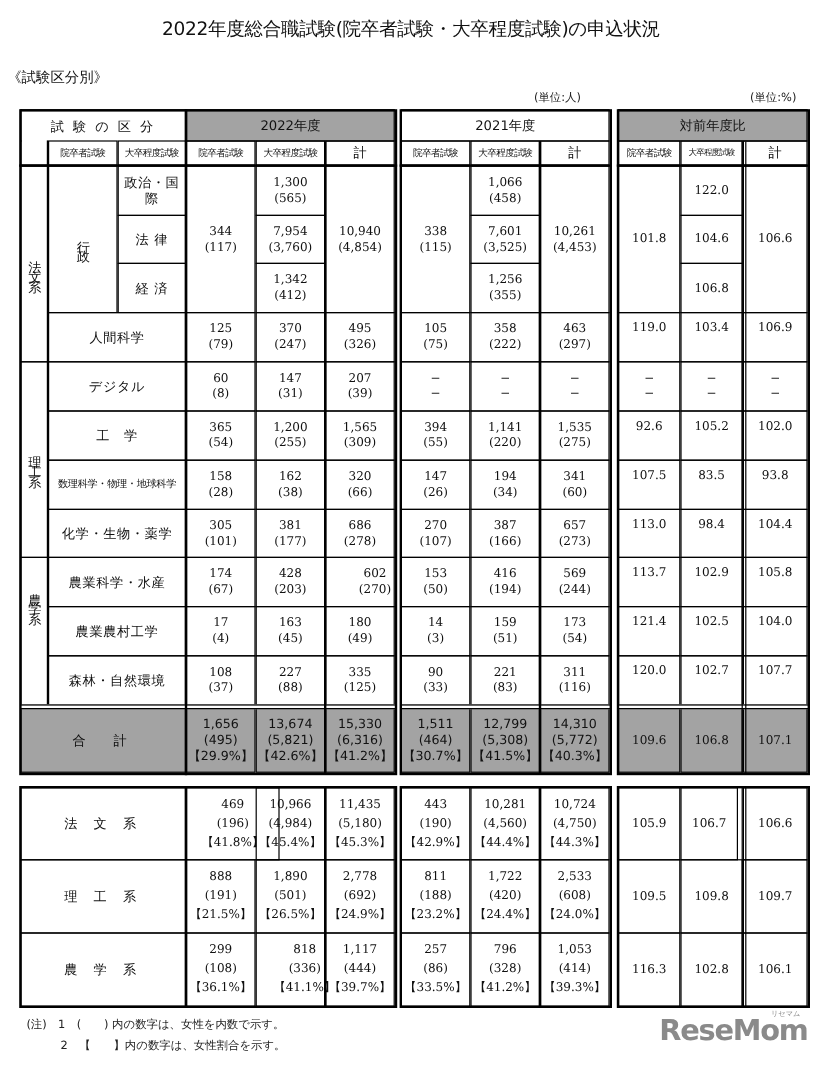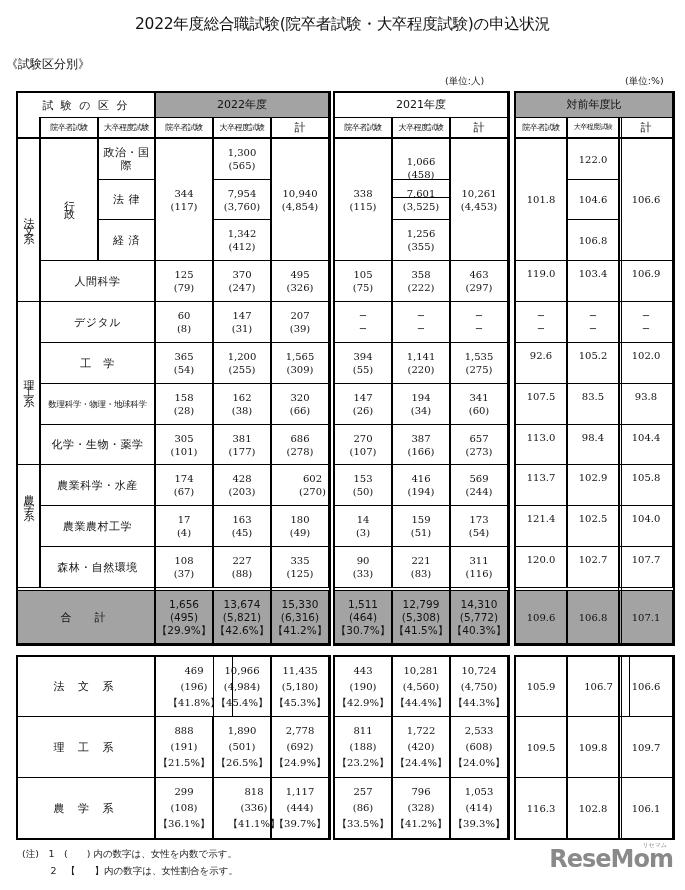--- a/index.html
+++ b/index.html
@@ -72,21 +72,21 @@
 (565)</div>
   <div class="cell multi" style="left:214px;top:180px;width:58px;height:41px;">7,954
 (3,760)</div>
   <div class="cell multi" style="left:214px;top:220px;width:58px;height:42px;">1,342
 (412)</div>
   <div class="cell multi" style="left:272px;top:139px;width:58px;height:123px;">10,940
 (4,854)</div>
 
   <div class="cell multi" style="left:335px;top:139px;width:58px;height:123px;">338
 (115)</div>
-  <div class="cell multi" style="left:393px;top:139px;width:58px;height:60px;">1,066
+  <div class="cell multi" style="left:393px;top:139px;width:58px;height:42px;">1,066
 (458)</div>
   <div class="cell multi" style="left:393px;top:180px;width:58px;height:41px;">7,601
 (3,525)</div>
   <div class="cell multi" style="left:393px;top:220px;width:58px;height:42px;">1,256
 (355)</div>
   <div class="cell multi" style="left:451px;top:139px;width:58px;height:123px;">10,261
 (4,453)</div>
 
   <div class="cell" style="left:516px;top:139px;width:52px;height:123px;">101.8</div>
   <div class="cell" style="left:568px;top:139px;width:52px;height:42px;">122.0</div>
@@ -290,21 +290,21 @@
   <div class="cell multi" style="left:335px;top:657px;width:58px;height:61px;line-height:16px;">443
 (190)
 【42.9%】</div>
   <div class="cell multi" style="left:393px;top:657px;width:58px;height:61px;line-height:16px;">10,281
 (4,560)
 【44.4%】</div>
   <div class="cell multi" style="left:451px;top:657px;width:58px;height:61px;line-height:16px;">10,724
 (4,750)
 【44.3%】</div>
   <div class="cell" style="left:516px;top:657px;width:52px;height:61px;">105.9</div>
-  <div class="cell" style="left:568px;top:657px;width:63px;height:61px;">106.7</div>
+  <div class="cell" style="left:568px;top:657px;width:48px;height:61px;">106.7</div>
   <div class="cell" style="left:620px;top:657px;width:54px;height:61px;">106.6</div>
 
   <div class="cell label" style="left:18px;top:717px;width:138px;height:62px;letter-spacing:5px;">理 工 系</div>
   <div class="cell multi" style="left:156px;top:717px;width:58px;height:62px;line-height:16px;">888
 (191)
 【21.5%】</div>
   <div class="cell multi" style="left:214px;top:717px;width:58px;height:62px;line-height:16px;">1,890
 (501)
 【26.5%】</div>
   <div class="cell multi" style="left:272px;top:717px;width:58px;height:62px;line-height:16px;">2,778

